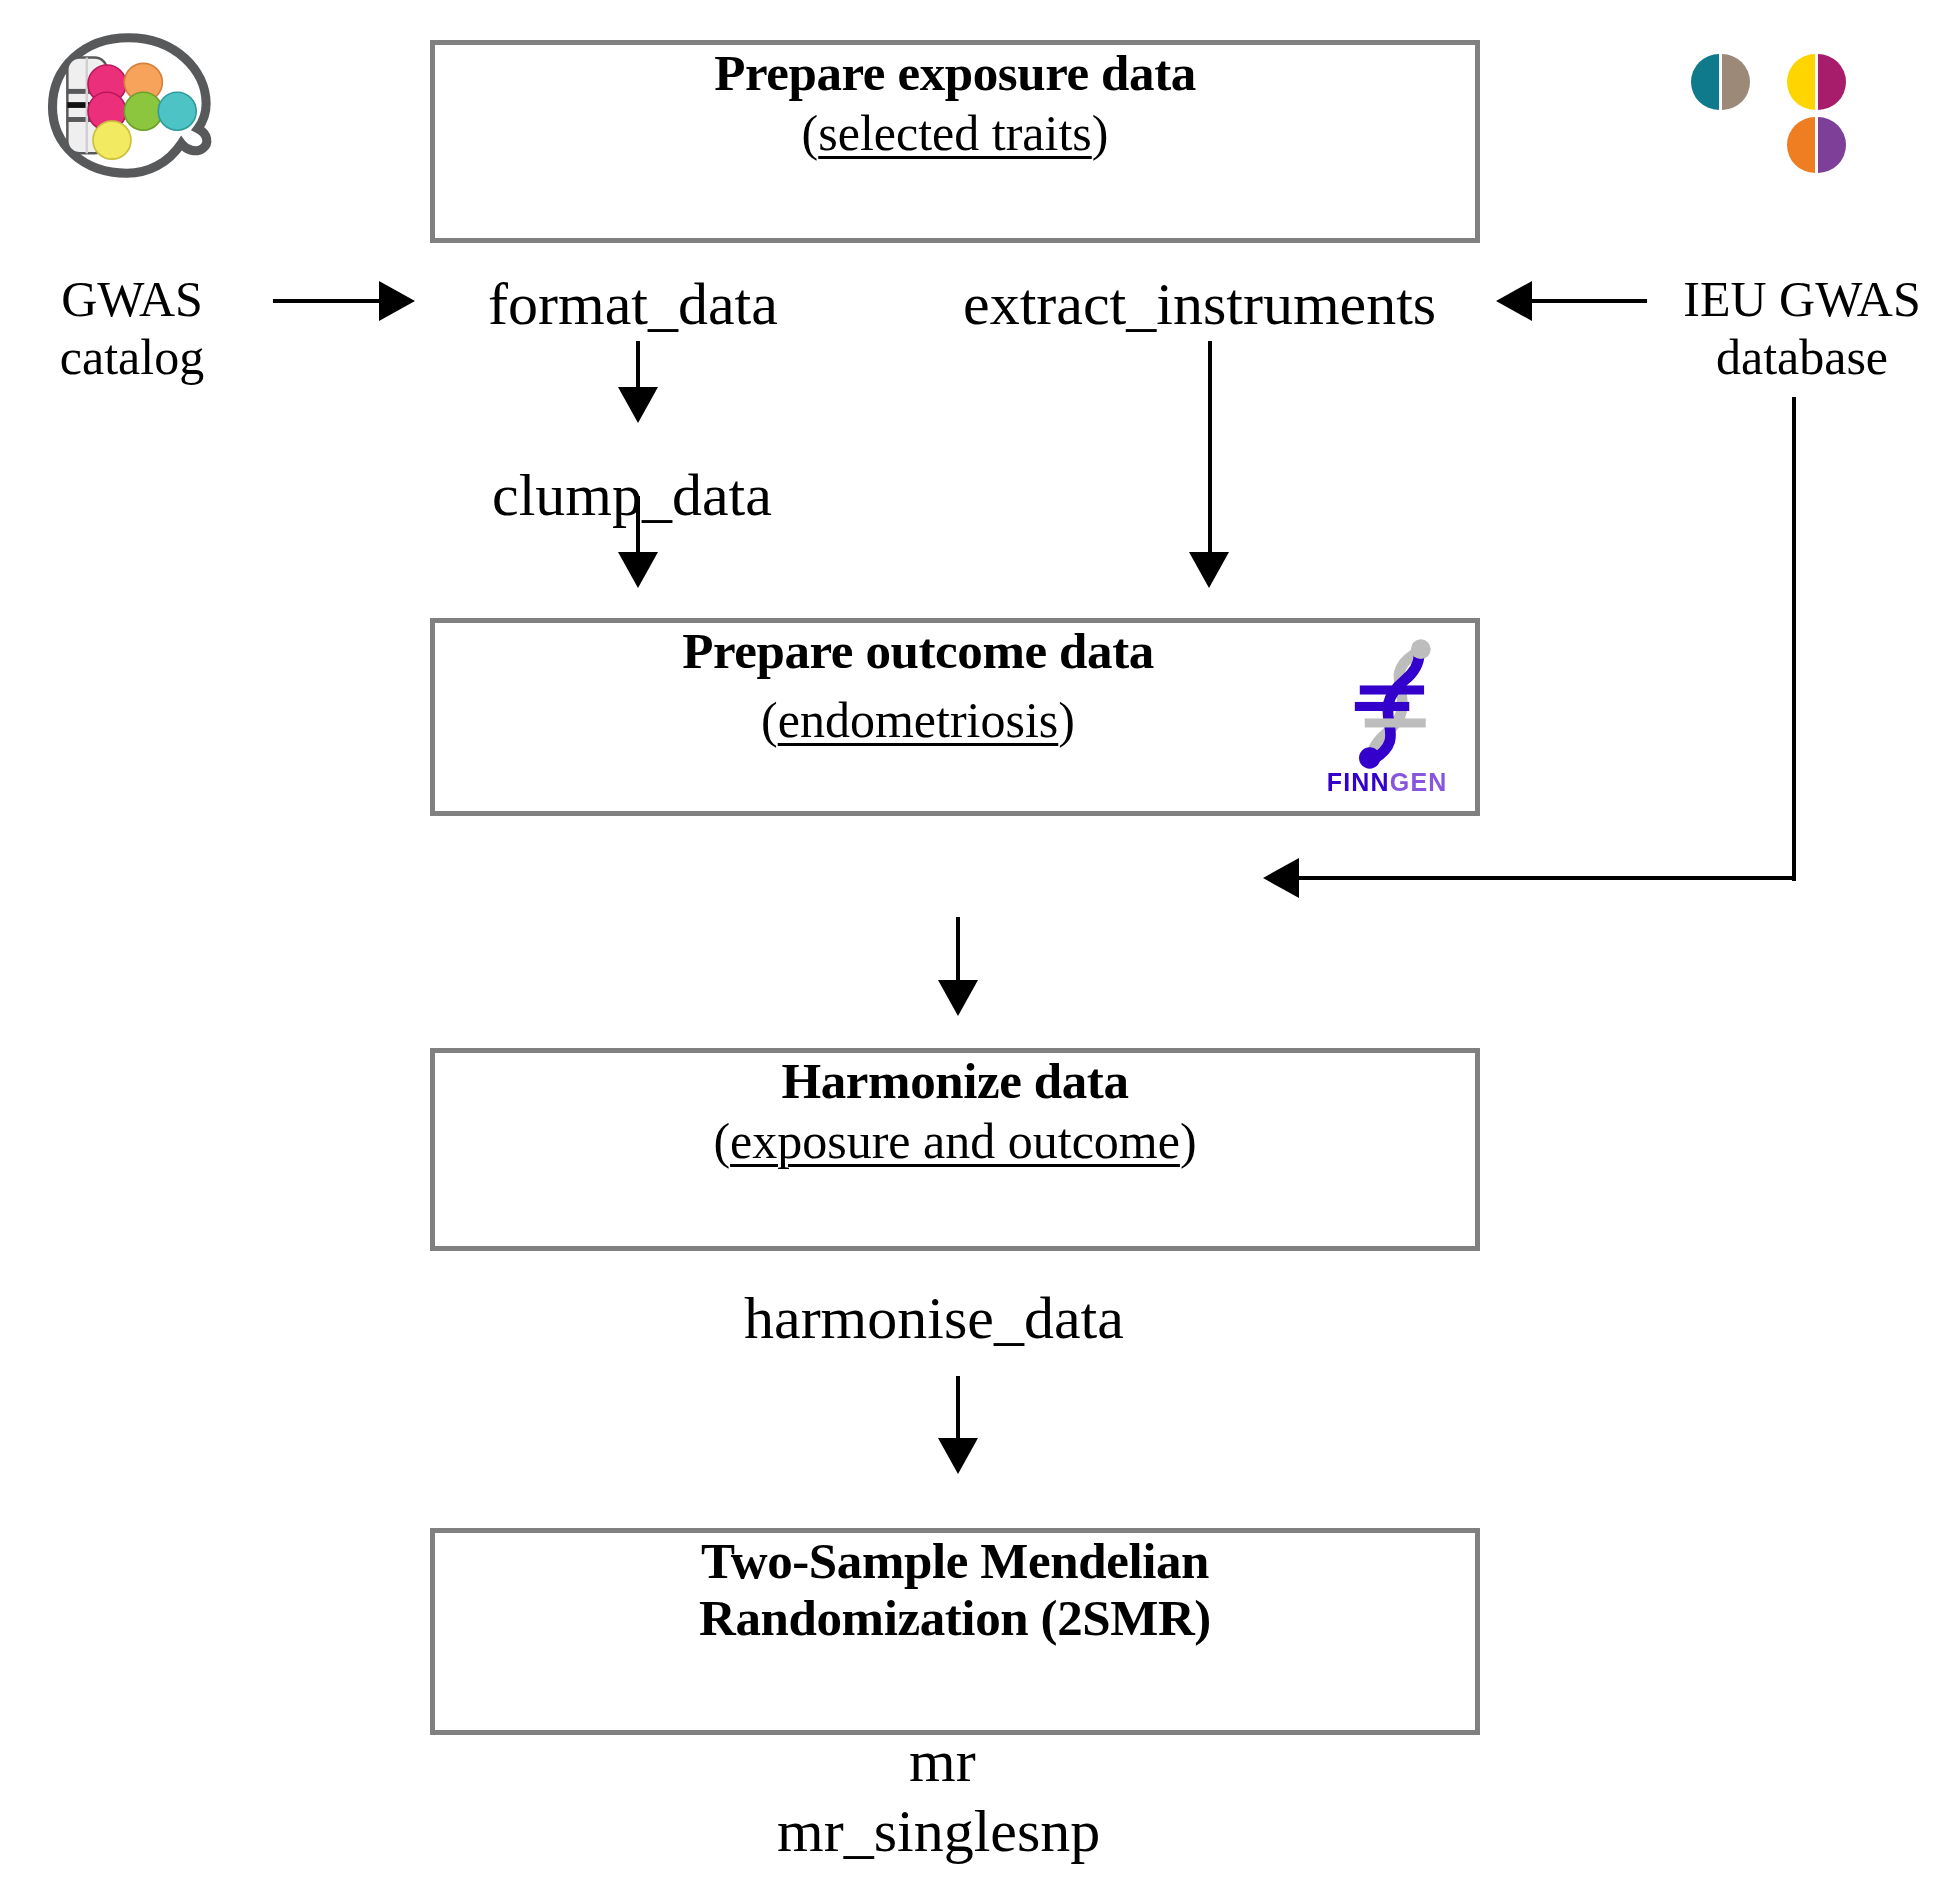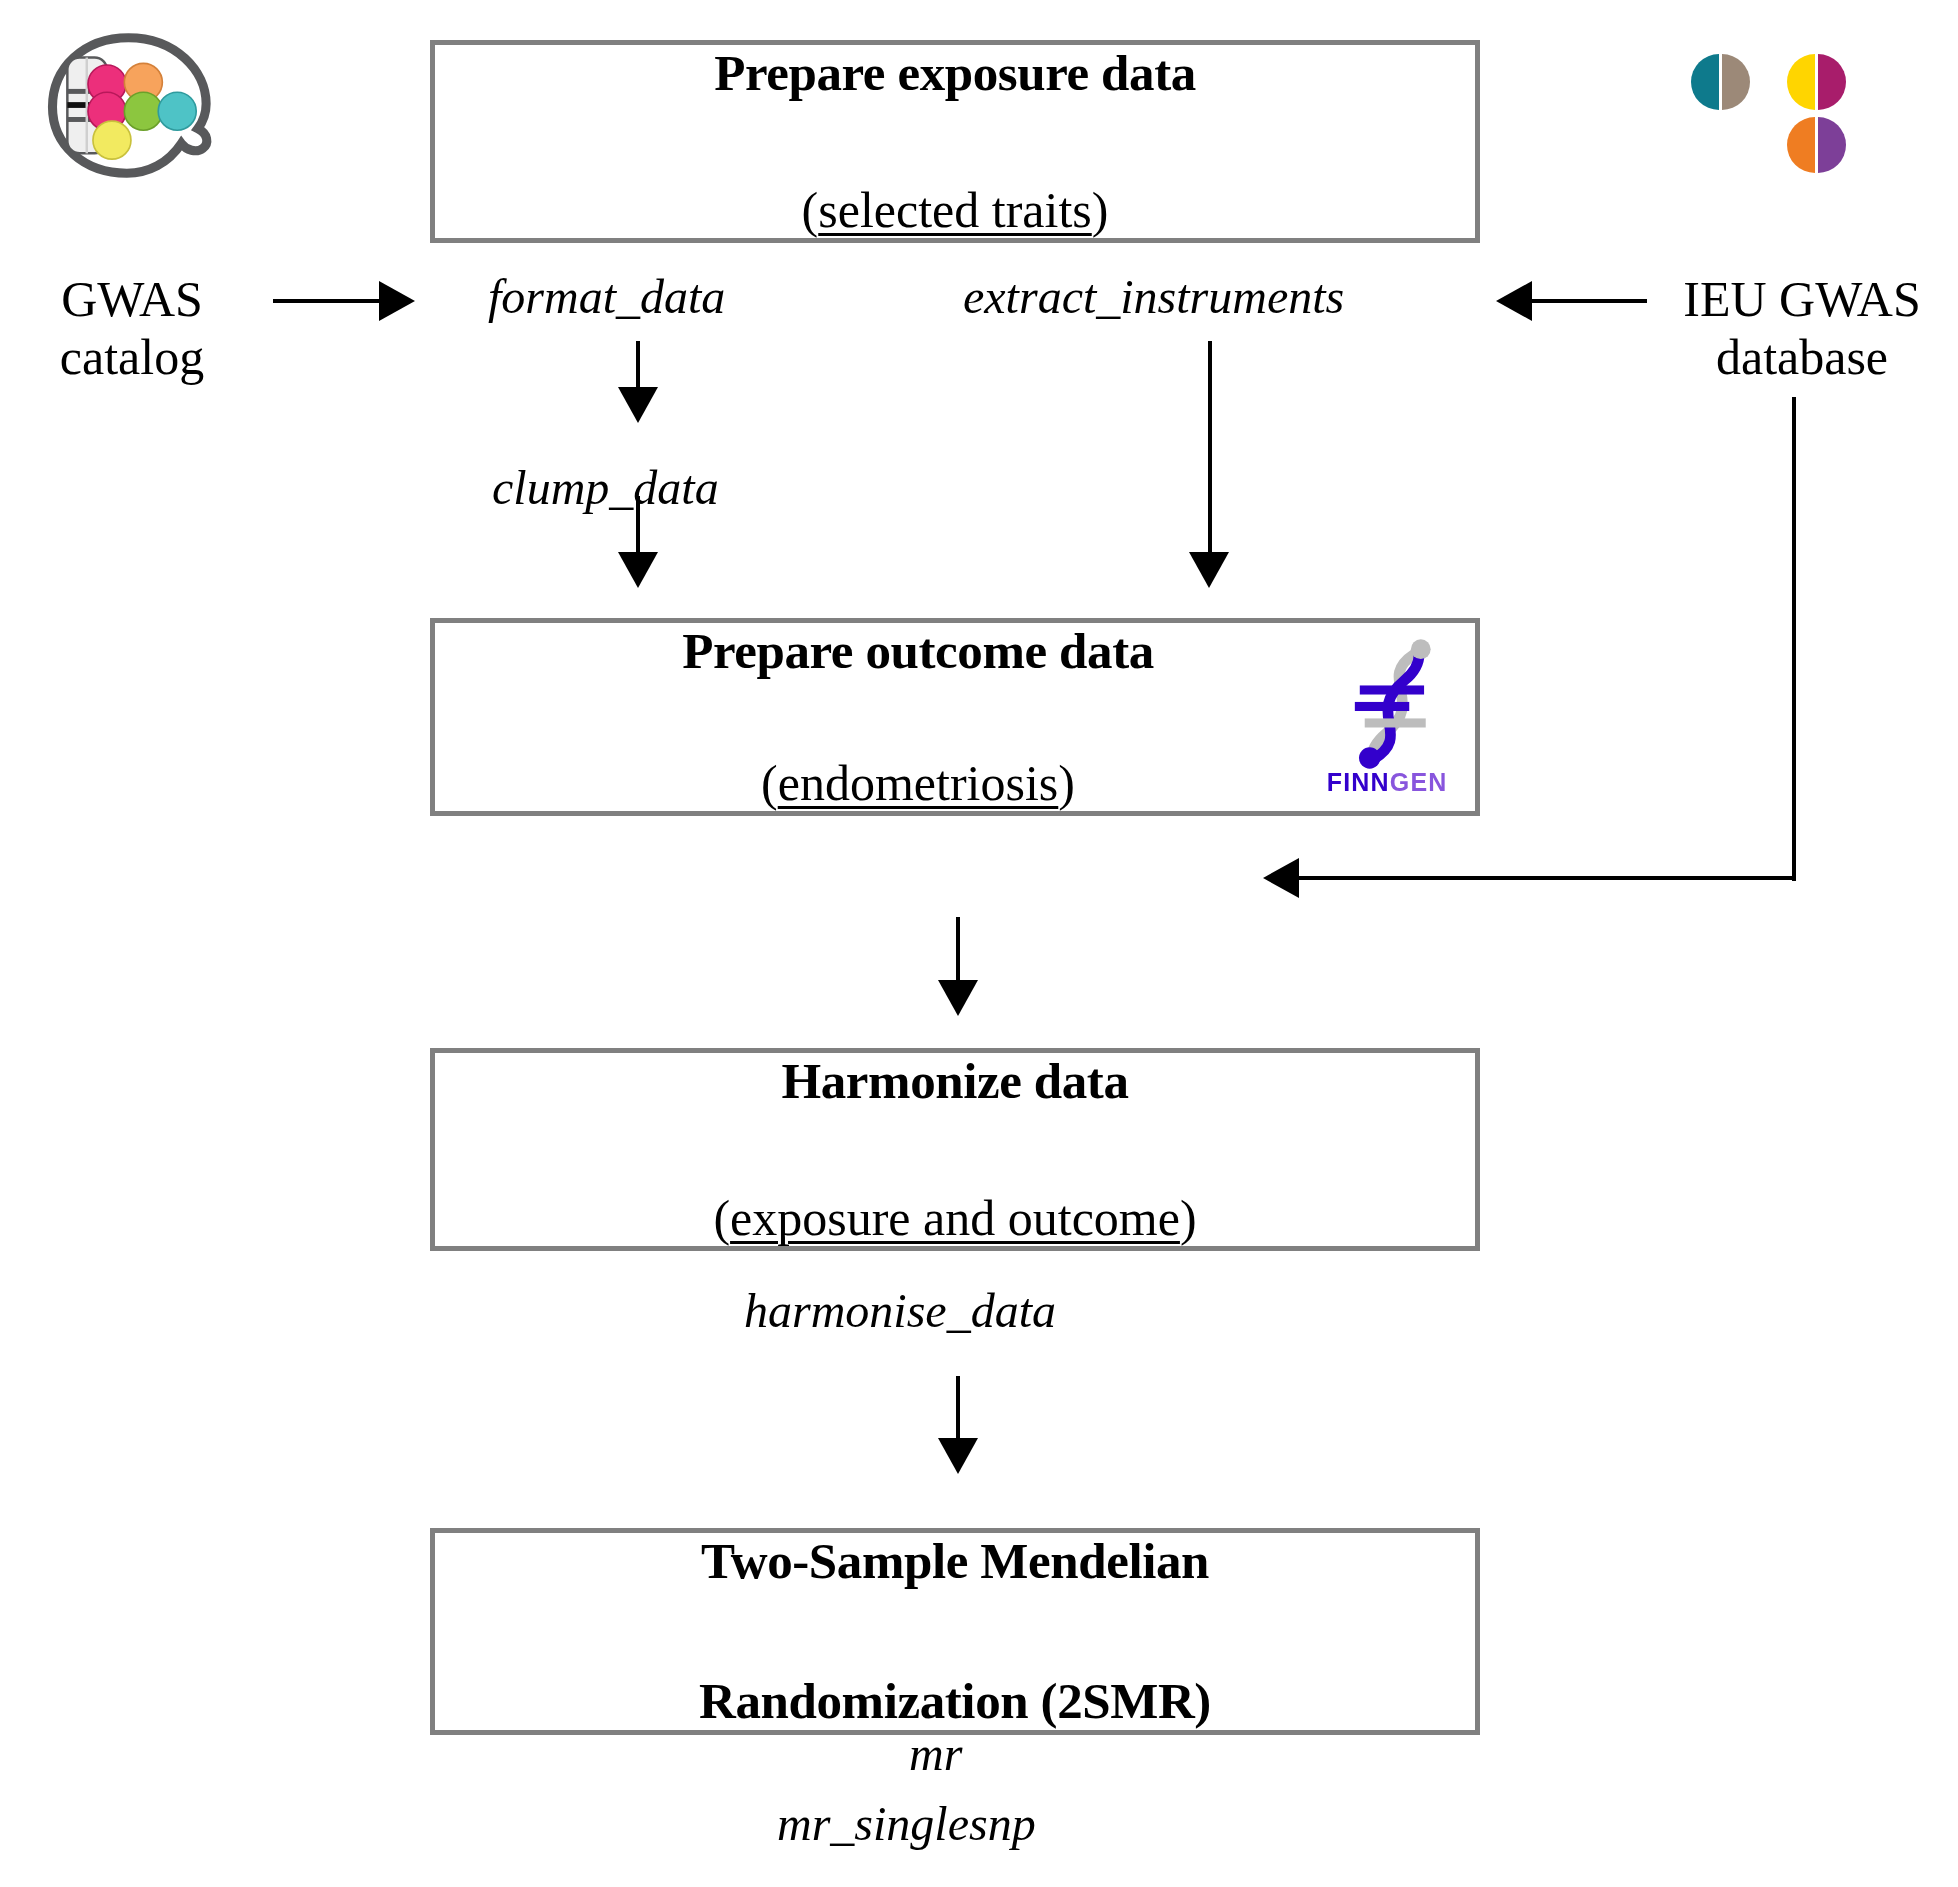--- a/index.html
+++ b/index.html
@@ -20,21 +20,21 @@
   }
 
   
   .pbox {
     position: absolute;
     box-sizing: border-box;
     background: #ffffff;
     border: 5.8px solid #808080;
     display: flex;
     align-items: center;
-    justify-content: space-between;
+    justify-content: flex-start;
     flex-direction: column;
   }
   .pbox .title {
     font-weight: bold;
     font-size: 51px;
     line-height: 1.12;
     text-align: center;
     white-space: nowrap;
     letter-spacing: -0.4px;
   }
@@ -47,22 +47,21 @@
   }
   .sub .uline {
     text-decoration: underline;
     text-decoration-thickness: 3.3px;
     text-underline-offset: 5.8px;
   }
 
   
   .fn {
     position: absolute;
-    font-style: italic;
-    font-size: 48px;
+    font-size: 60px;
     white-space: nowrap;
     line-height: 1.1;
   }
 
   
   .srclabel {
     position: absolute;
     font-size: 50px;
     line-height: 1.15;
     text-align: center;

